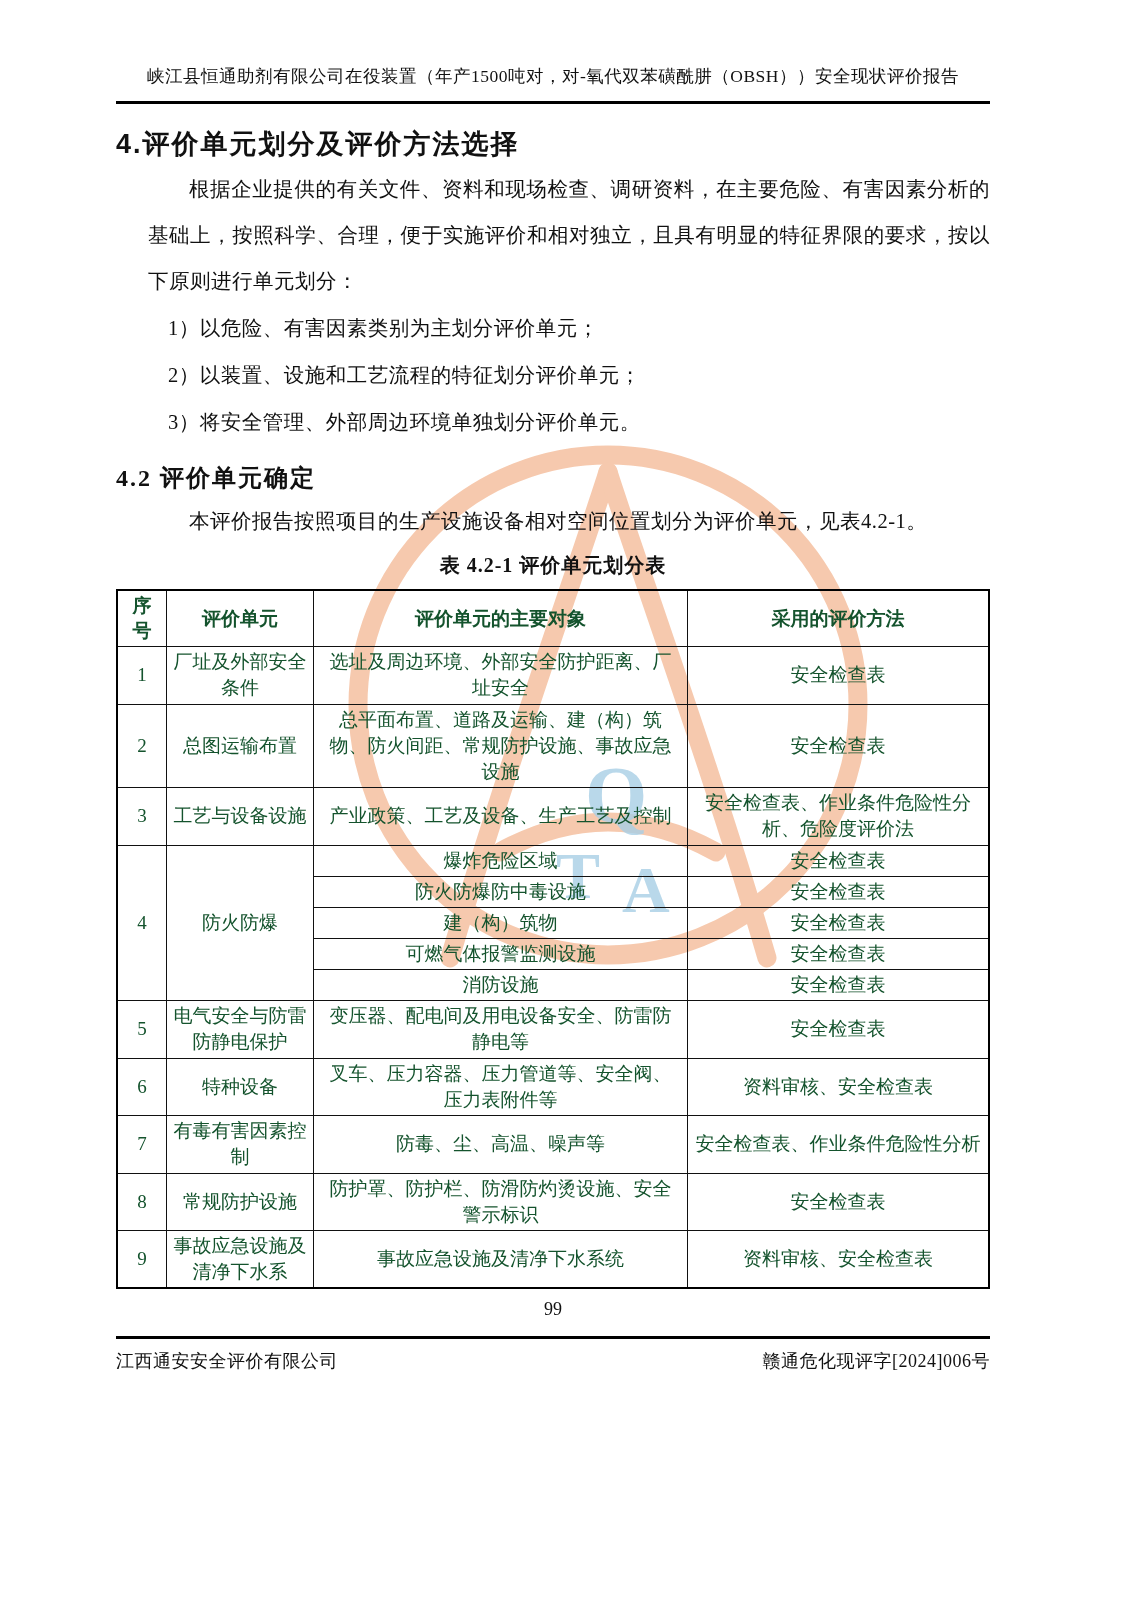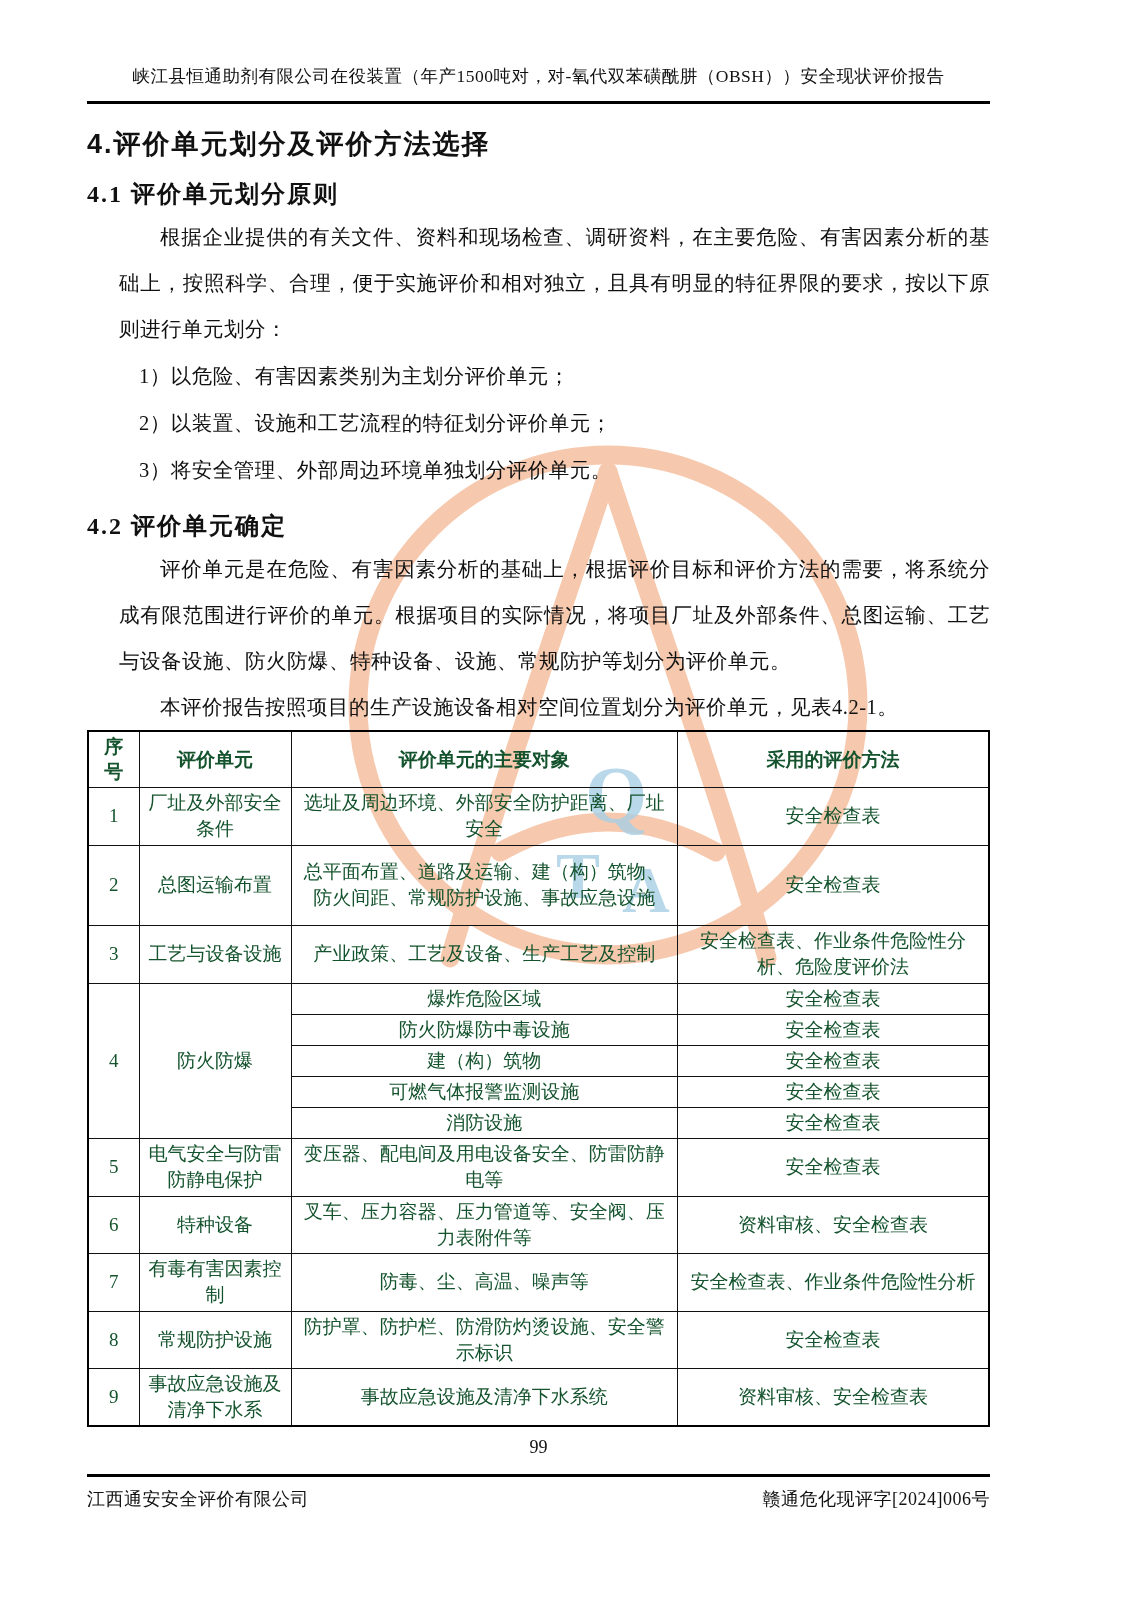--- a/index.html
+++ b/index.html
@@ -10,21 +10,21 @@
     font-family:"Liberation Serif","DejaVu Serif",serif; color:#111;
   }
   .wm-layer { position:absolute; inset:0; z-index:0; pointer-events:none; }
   .stamp-layer {
     position:absolute; z-index:2; pointer-events:none;
     left:388px; top:1008px; font-size:96px; font-weight:700;
     letter-spacing:7px; color:rgba(213,45,45,0.55);
     mix-blend-mode:multiply; white-space:nowrap;
     font-family:"Liberation Serif","DejaVu Serif",serif;
   }
-  .content { position:relative; z-index:1; padding:64px 141px 0 87px; }
+  .content { position:relative; z-index:1; padding:64px 141px 0 116px; }
 
   .rpt-header {
     text-align:center; font-size:17.5px; letter-spacing:0.5px;
     padding-bottom:13px; border-bottom:3px solid #000;
   }
   .doc-title {
     text-align:left; font-size:27px; font-weight:700; letter-spacing:2px;
     margin:22px 0 4px 0; font-family:"Liberation Sans","DejaVu Sans",sans-serif;
   }
   .sec-heading {
@@ -83,35 +83,34 @@
     </svg>
   </div>
 
 
   <div class="content">
 
     <div class="rpt-header">峡江县恒通助剂有限公司在役装置（年产1500吨对，对-氧代双苯磺酰肼（OBSH））安全现状评价报告</div>
 
     <div class="doc-title">4.评价单元划分及评价方法选择</div>
 
-    <div class="sec-heading">4.1 评价单元划分原则</div>
 
     <p class="body-p">根据企业提供的有关文件、资料和现场检查、调研资料，在主要危险、有害因素分析的基础上，按照科学、合理，便于实施评价和相对独立，且具有明显的特征界限的要求，按以下原则进行单元划分：</p>
 
     <div class="num-list">
       <div class="num-item">1）以危险、有害因素类别为主划分评价单元；</div>
       <div class="num-item">2）以装置、设施和工艺流程的特征划分评价单元；</div>
       <div class="num-item">3）将安全管理、外部周边环境单独划分评价单元。</div>
     </div>
 
     <div class="sec-heading">4.2 评价单元确定</div>
 
-    <p class="body-p">评价单元是在危险、有害因素分析的基础上，根据评价目标和评价方法的需要，将系统分成有限范围进行评价的单元。根据项目的实际情况，将项目厂址及外部条件、总图运输、工艺与设备设施、防火防爆、特种设备、设施、常规防护等划分为评价单元。</p>
     <p class="body-p">本评价报告按照项目的生产设施设备相对空间位置划分为评价单元，见表4.2-1。</p>
 
+    <div class="tbl-caption">表 4.2-1 评价单元划分表</div>
 
     <table class="eval">
       <colgroup>
         <col style="width:48px">
           <col style="width:143px">
           <col style="width:363px">
           <col style="width:293px">
       </colgroup>
       <tbody>
           <tr style="height:56px">

